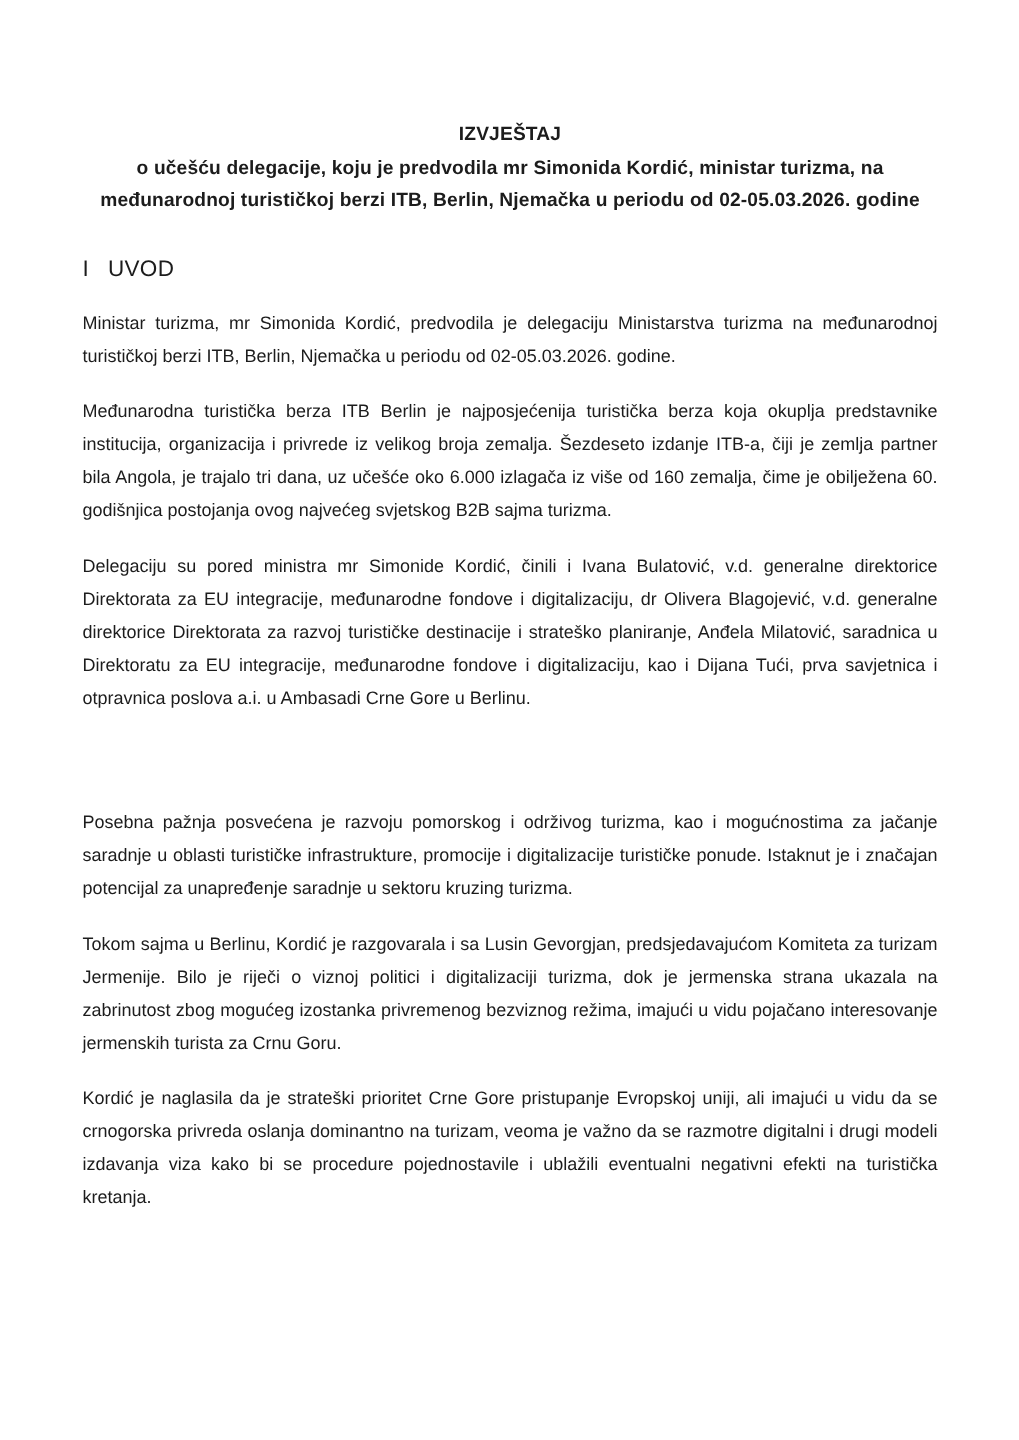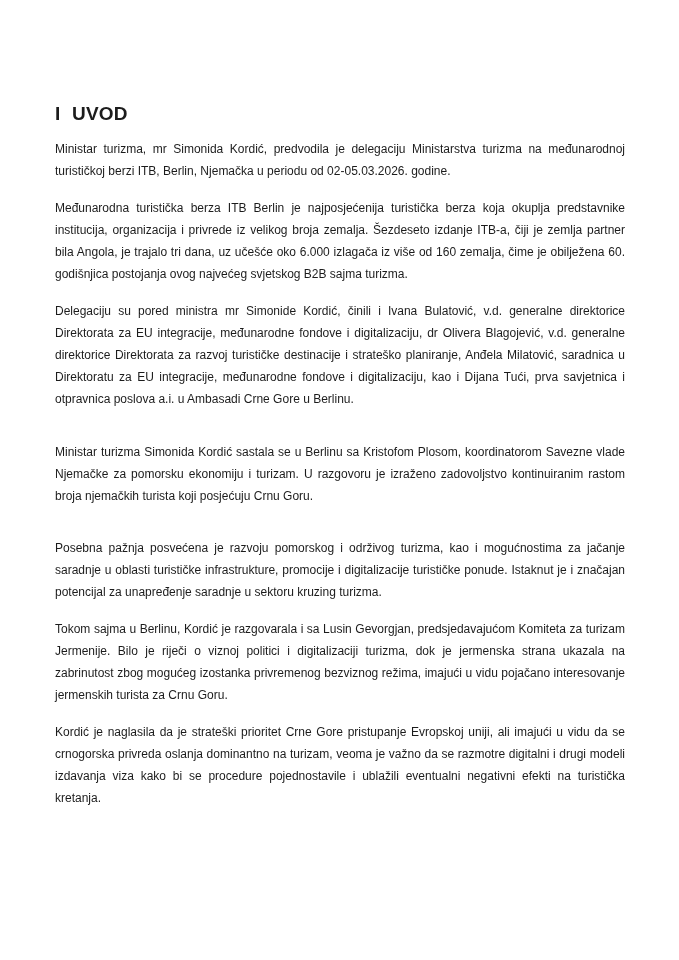--- a/index.html
+++ b/index.html
@@ -33,22 +33,22 @@
   }
   .doc-title .title-main {
     display: block;
     margin-bottom: 1px;
   }
   .doc-title .title-sub {
     display: block;
     padding: 0 6px;
   }
   .section-heading {
-    font-weight: bold;
-    font-size: 19px;
+    font-weight: normal;
+    font-size: 15px;
     line-height: 21px;
     margin: 0;
     letter-spacing: 0.2px;
   }
   .section-heading .numeral {
     display: inline-block;
     min-width: 17px;
   }
   .body-par {
     font-size: 12px;
@@ -62,41 +62,45 @@
   .sp-h1-to-par   { height: 14px; }
   .sp-par         { height: 15px; }
   .sp-sec-before  { height: 17px; }
   .sp-sec-after   { height: 14px; }
 </style>
 </head>
 <body>
 
 <div class="page">
 
+  <div class="doc-title">
+    <span class="title-main">IZVJEŠTAJ</span>
+    <span class="title-sub">o učešću delegacije, koju je predvodila mr Simonida Kordić, ministar turizma, na</span>
+    <span class="title-sub">međunarodnoj turističkoj berzi ITB, Berlin, Njemačka u periodu od 02-05.03.2026. godine</span>
+  </div>
 
   <div class="sp-title-to-h1"></div>
 
   <div class="section-heading">
     <span class="numeral">I</span><span>UVOD</span>
   </div>
 
   <div class="sp-h1-to-par"></div>
 
   <p class="body-par">Ministar turizma, mr Simonida Kordić, predvodila je delegaciju Ministarstva turizma na međunarodnoj turističkoj berzi ITB, Berlin, Njemačka u periodu od 02-05.03.2026. godine.</p>
   <div class="sp-par"></div>
   <p class="body-par">Međunarodna turistička berza ITB Berlin je najposjećenija turistička berza koja okuplja predstavnike institucija, organizacija i privrede iz velikog broja zemalja. Šezdeseto izdanje ITB-a, čiji je zemlja partner bila Angola, je trajalo tri dana, uz učešće oko 6.000 izlagača iz više od 160 zemalja, čime je obilježena 60. godišnjica postojanja ovog najvećeg svjetskog B2B sajma turizma.</p>
   <div class="sp-par"></div>
   <p class="body-par">Delegaciju su pored ministra mr Simonide Kordić, činili i Ivana Bulatović, v.d. generalne direktorice Direktorata za EU integracije, međunarodne fondove i digitalizaciju, dr Olivera Blagojević, v.d. generalne direktorice Direktorata za razvoj turističke destinacije i strateško planiranje, Anđela Milatović, saradnica u Direktoratu za EU integracije, međunarodne fondove i digitalizaciju, kao i Dijana Tući, prva savjetnica i otpravnica poslova a.i. u Ambasadi Crne Gore u Berlinu.</p>
 
   <div class="sp-sec-before"></div>
 
 
   <div class="sp-sec-after"></div>
 
-  <p class="body-par">Ministar turizma Simonida Kordić sastala se u Berlinu sa Kristofom Plosom, koordinatorom Savezne vlade Njemačke za pomorsku ekonomiju i turizam. U razgovoru je izraženo zadovoljstvo kontinuiranim rastom broja njemačkih turista koji posjećuju Crnu Goru.</p>
   <div class="sp-par"></div>
   <div class="sp-par"></div>
   <p class="body-par">Posebna pažnja posvećena je razvoju pomorskog i održivog turizma, kao i mogućnostima za jačanje saradnje u oblasti turističke infrastrukture, promocije i digitalizacije turističke ponude. Istaknut je i značajan potencijal za unapređenje saradnje u sektoru kruzing turizma.</p>
   <div class="sp-par"></div>
   <p class="body-par">Tokom sajma u Berlinu, Kordić je razgovarala i sa Lusin Gevorgjan, predsjedavajućom Komiteta za turizam Jermenije. Bilo je riječi o viznoj politici i digitalizaciji turizma, dok je jermenska strana ukazala na zabrinutost zbog mogućeg izostanka privremenog bezviznog režima, imajući u vidu pojačano interesovanje jermenskih turista za Crnu Goru.</p>
   <div class="sp-par"></div>
   <p class="body-par">Kordić je naglasila da je strateški prioritet Crne Gore pristupanje Evropskoj uniji, ali imajući u vidu da se crnogorska privreda oslanja dominantno na turizam, veoma je važno da se razmotre digitalni i drugi modeli izdavanja viza kako bi se procedure pojednostavile i ublažili eventualni negativni efekti na turistička kretanja.</p>
 
 </div>
 

